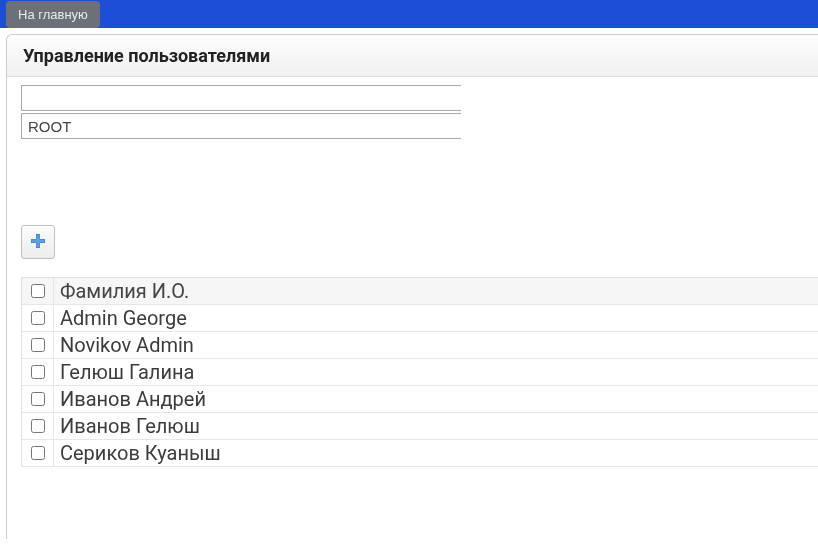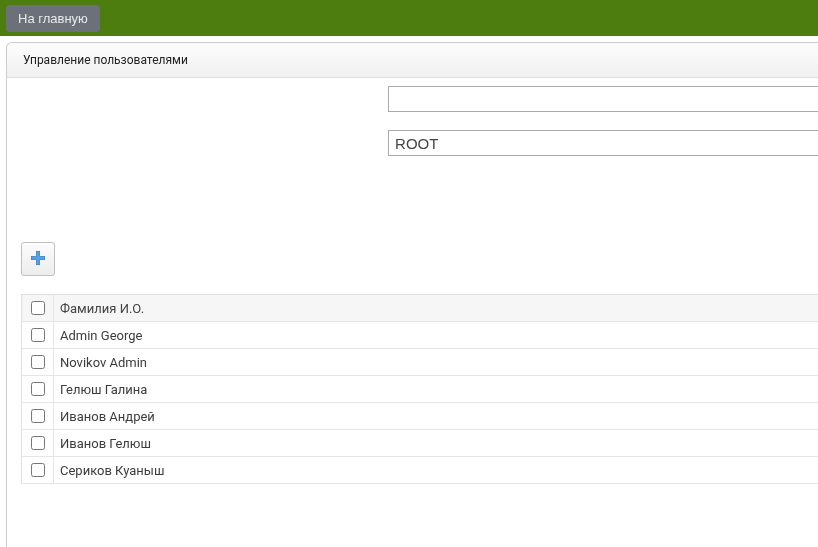--- a/index.html
+++ b/index.html
@@ -6,22 +6,22 @@
     body {
       font-family: -apple-system, BlinkMacSystemFont, "Segoe UI", Roboto, Arial, sans-serif;
       font-size: 14px;
       color: #333;
       background: #fff;
       width: 818px;
       height: 547px;
       overflow: hidden;
     }
     .topbar {
-      background: #4d7c0f;
-      height: 36px;
+      background: #1d4ed8;
+      height: 28px;
       display: flex;
       align-items: center;
       padding: 4px 6px;
     }
     .home-btn {
       background: #6c7179;
       color: #e8e9eb;
       border: none;
       border-radius: 4px;
       padding: 6px 12px;
@@ -35,34 +35,35 @@
       border-right: none;
       border-bottom: none;
       background: #fff;
       height: calc(100% - 42px);
     }
     .panel-header {
       background: linear-gradient(#fdfdfd, #f0f0f0);
       border-bottom: 1px solid #ddd;
       border-radius: 6px 0 0 0;
       padding: 10px 16px;
-      font-size: 12px;
-      font-weight: normal;
+      font-size: 18px;
+      font-weight: bold;
       color: #222;
     }
     .panel-body {
       padding: 0 0 0 14px;
     }
     .filter-area {
       padding: 8px 0 0 0;
     }
     .filter-row {
       display: flex;
       justify-content: flex-start;
-      margin-bottom: 18px;
+      margin-bottom: 2px;
+      flex-direction: column;
     }
     .filter-spacer {
       width: 376px;
     }
     .filter-input, .filter-select {
       border: 1px solid #aaa;
       border-right: none;
       height: 26px;
       padding: 2px 6px;
       font-size: 15px;
@@ -116,21 +117,21 @@
       border-right: 1px solid #e6e6e6;
       height: 100%;
     }
     .chk-cell input[type="checkbox"] {
       width: 14px;
       height: 14px;
       cursor: pointer;
     }
     .name-cell {
       padding-left: 6px;
-      font-size: 13px;
+      font-size: 20px;
       color: #3c3c3c;
     }
     .user-table-header .name-cell {
       color: #444;
     }
   </style>
 </head>
 <body>
 
 <div class="topbar">

